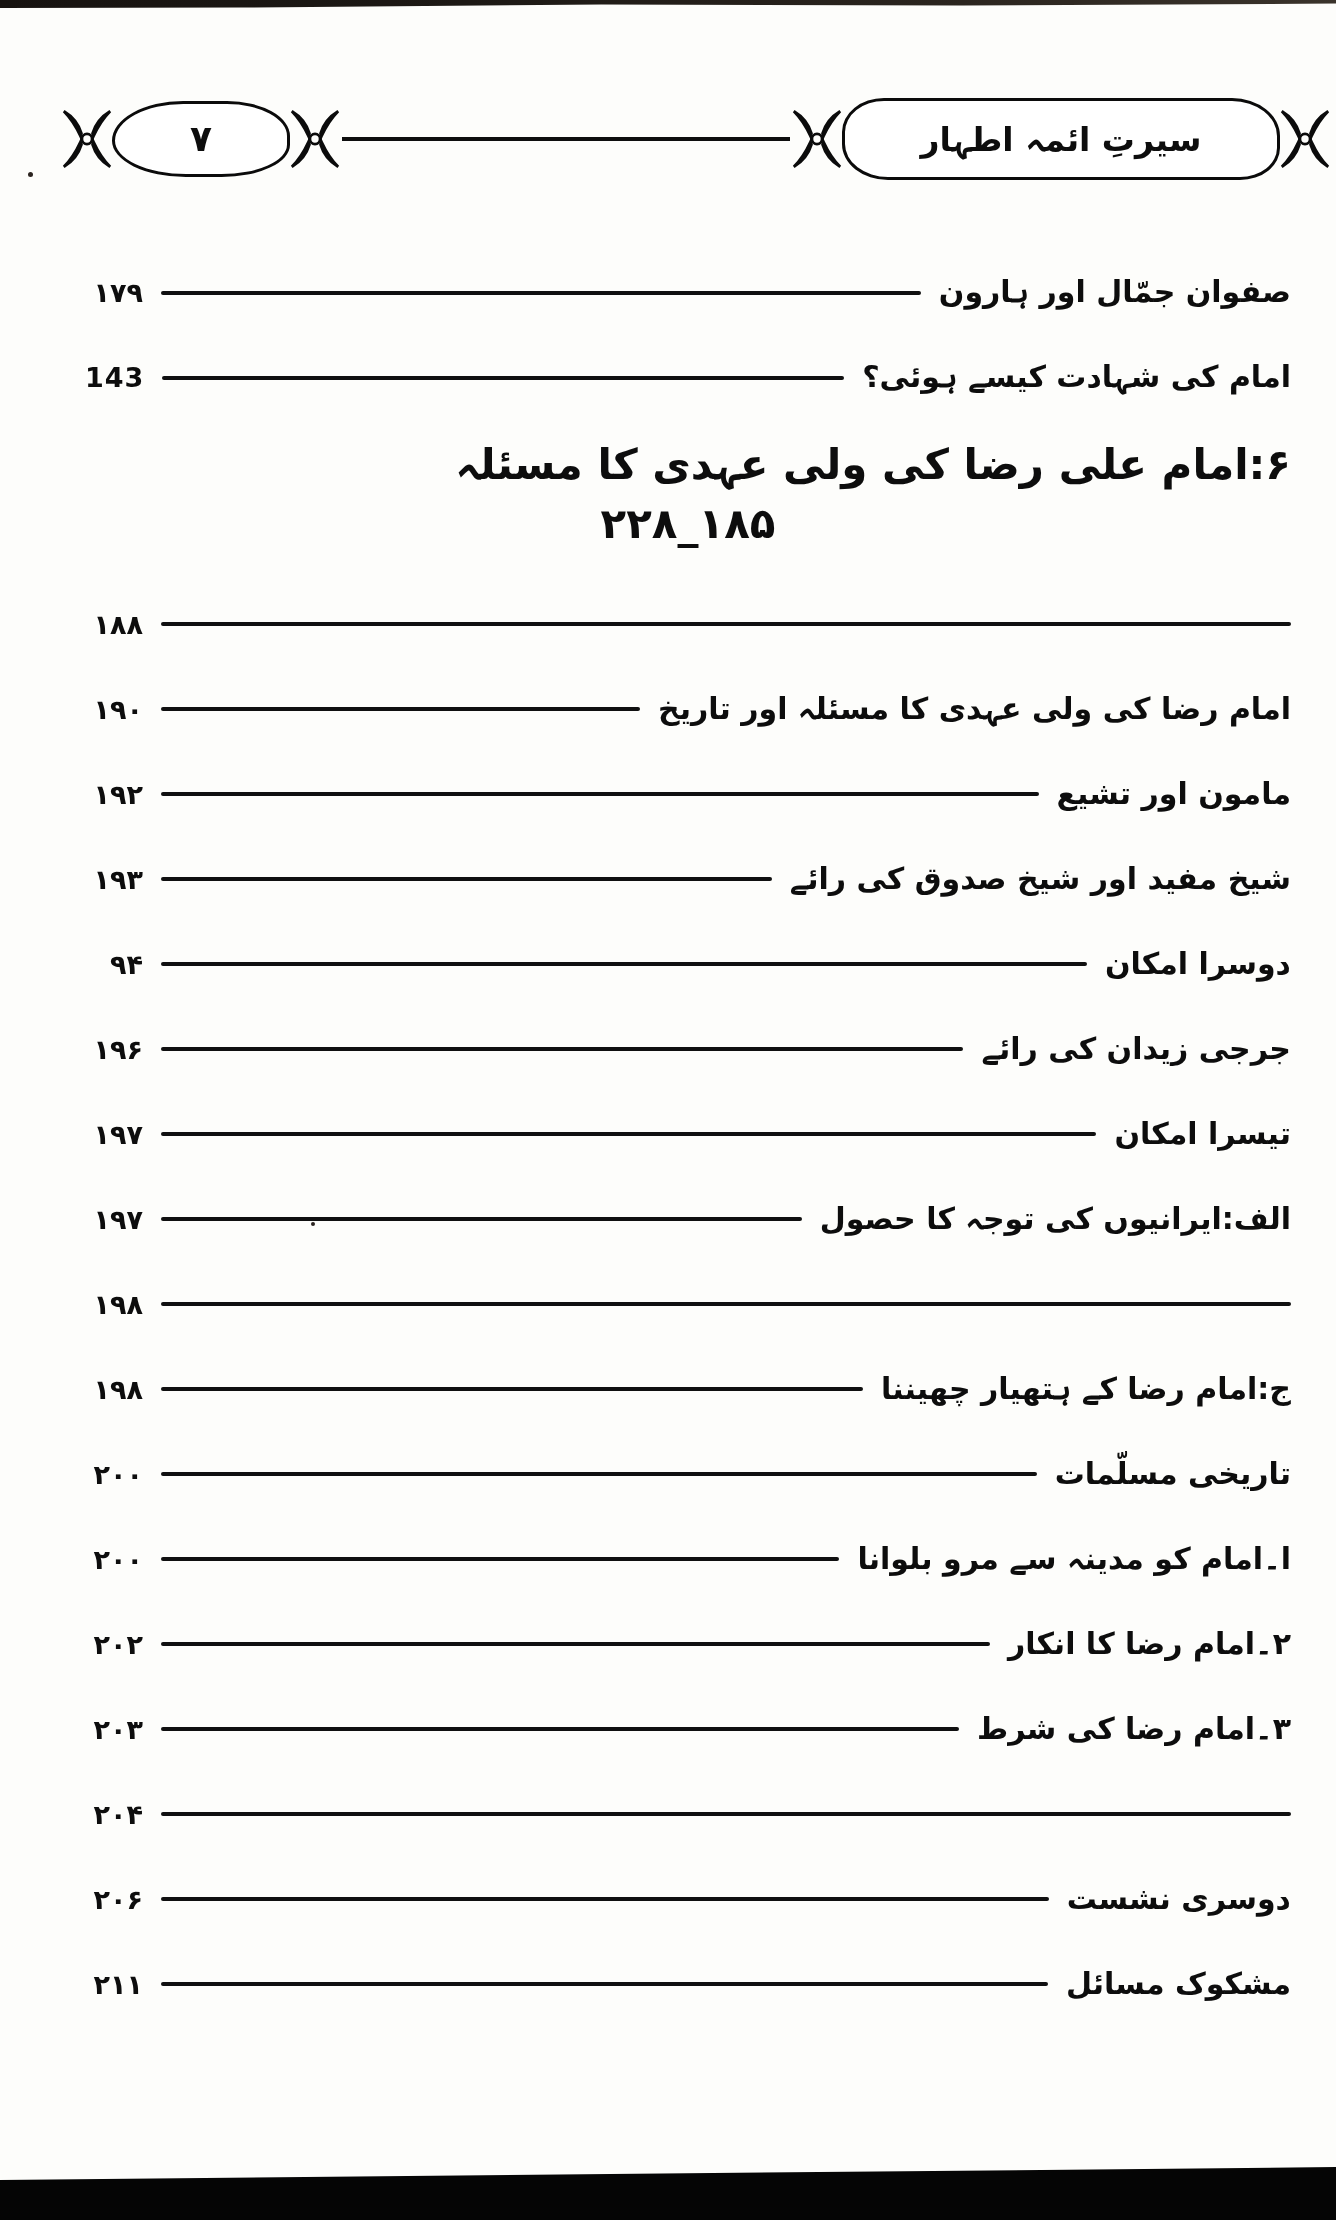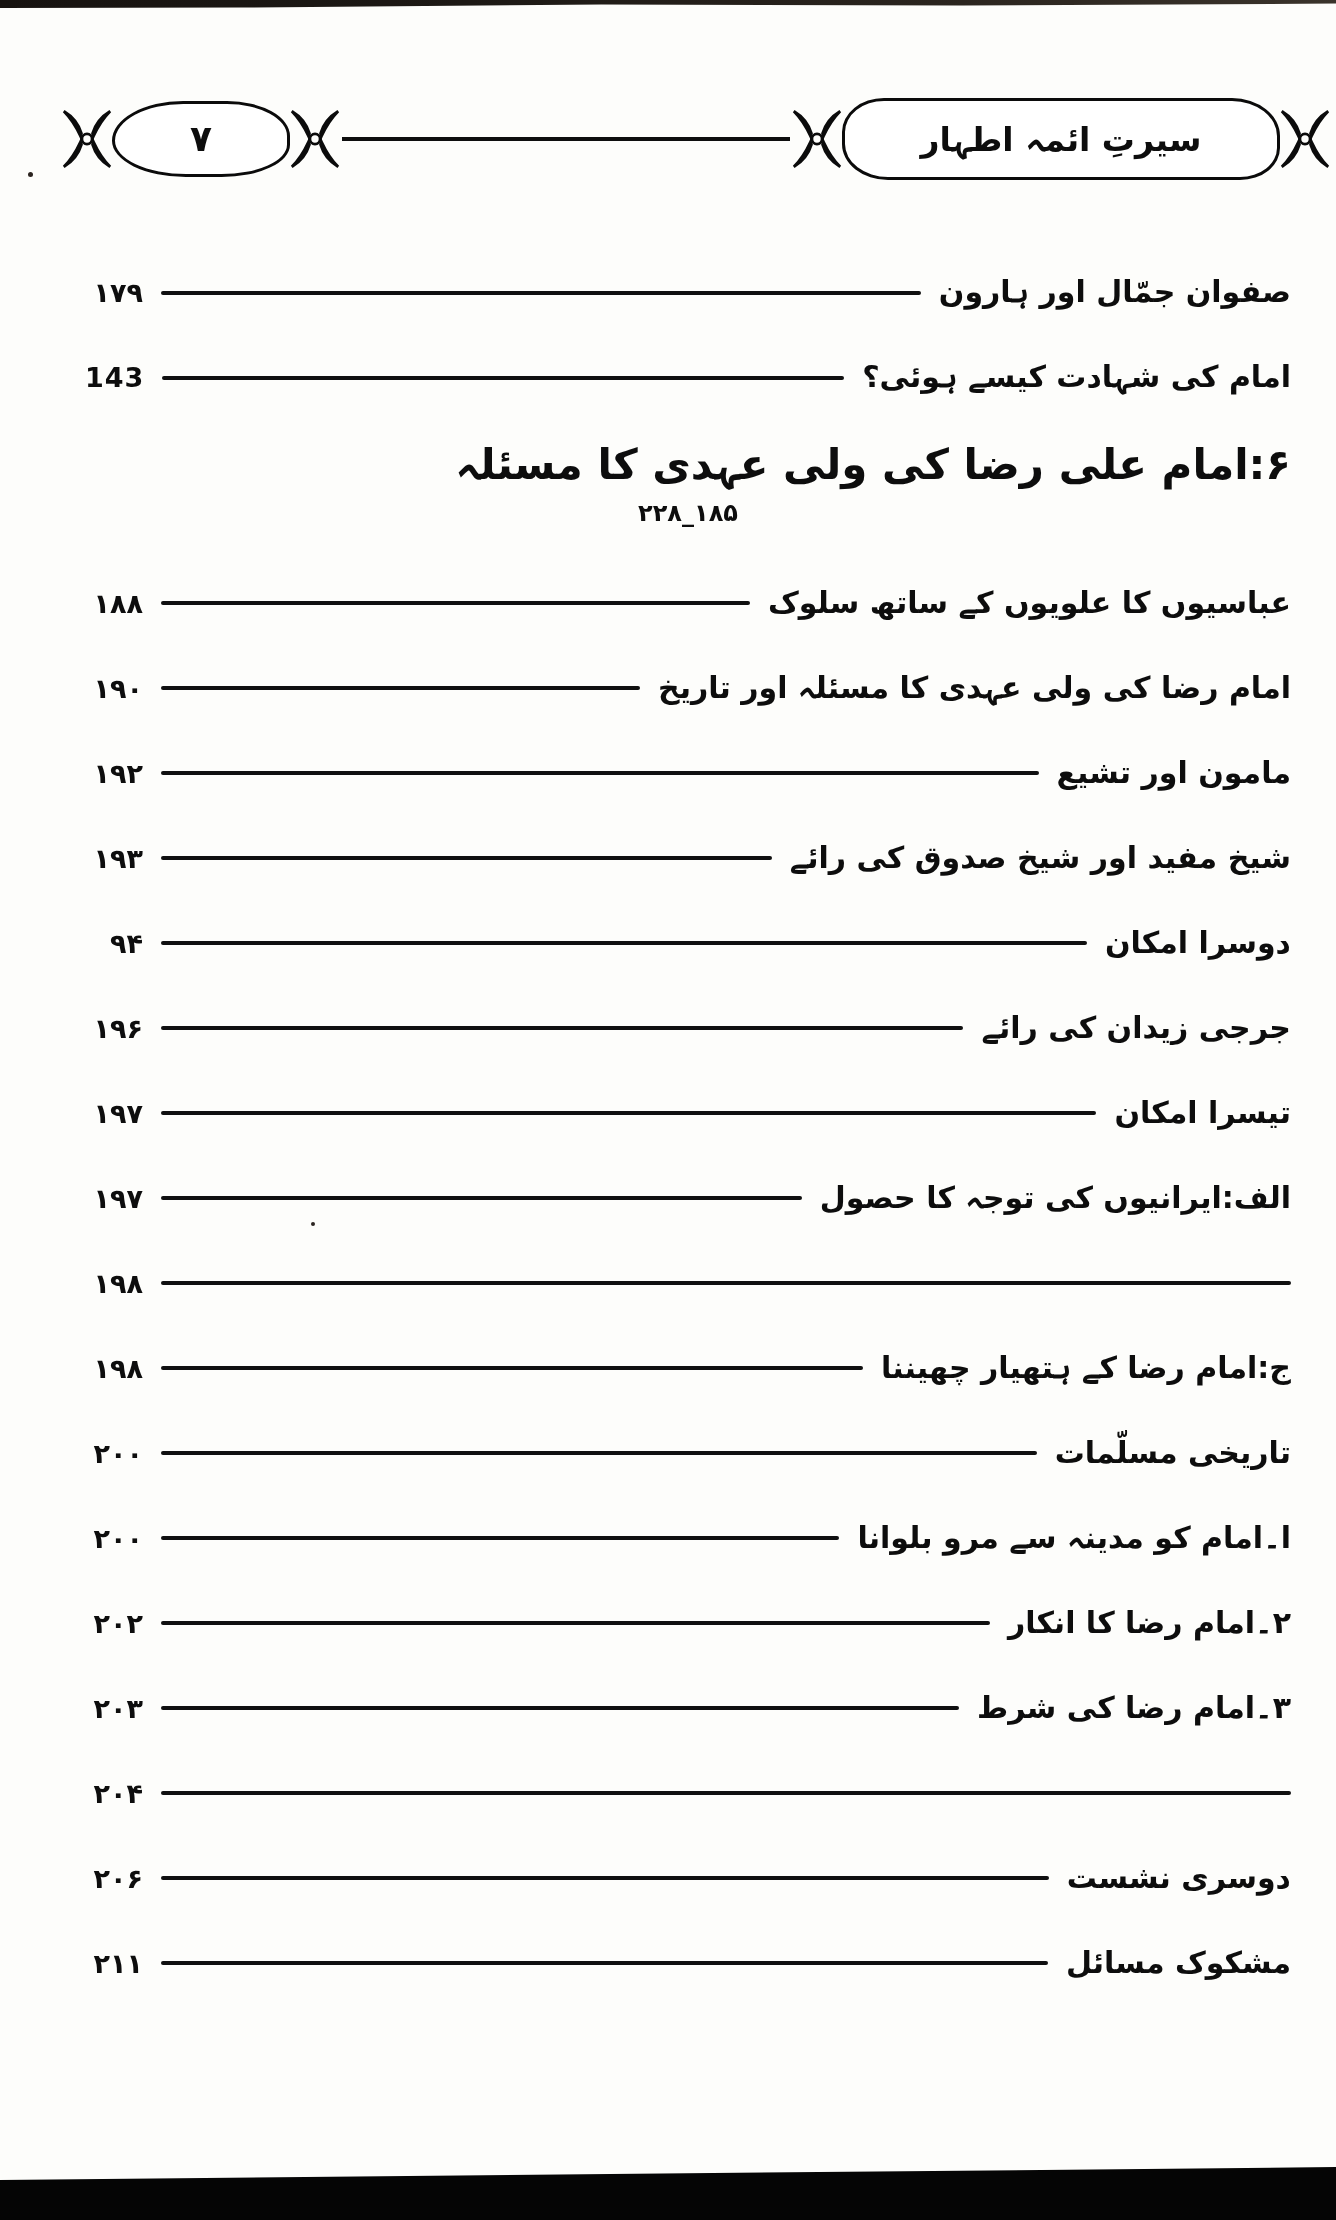--- a/index.html
+++ b/index.html
@@ -59,21 +59,21 @@
   .leader{flex:1 1 auto;height:4px;background:#101010;border-radius:2px;}
   .row-page{
     flex:0 0 auto;min-width:58px;font-size:27px;font-weight:700;
     direction:ltr;text-align:right;letter-spacing:1px;
   }
   .section-heading{
     text-align:right;font-size:42px;font-weight:700;line-height:1.3;
     margin:12px 0 6px 0;
   }
   .section-range{
-    text-align:center;font-size:24px;font-weight:700;letter-spacing:2px;
+    text-align:center;font-size:42px;font-weight:700;letter-spacing:2px;
     direction:ltr;margin:4px 0 52px 0;
   }
 </style>
 </head>
 <body>
 
 <div class="top-artifact"></div>
 <div class="dot-artifact" style="left:28px;top:172px;width:5px;height:5px;"></div>
 <div class="dot-artifact" style="left:311px;top:1222px;width:4px;height:4px;"></div>
 
@@ -144,21 +144,20 @@
     <span class="leader"></span>
     <span class="row-page">143</span>
   </div>
 </div>
 
   <div class="section-heading">۶:امام علی رضا کی ولی عہدی کا مسئلہ</div>
   <div class="section-range">۲۲۸_۱۸۵</div>
 
   <div>
   <div class="row">
-    <span class="row-title">عباسیوں کا علویوں کے ساتھ سلوک</span>
     <span class="leader"></span>
     <span class="row-page">۱۸۸</span>
   </div>
 
   <div class="row">
     <span class="row-title">امام رضا کی ولی عہدی کا مسئلہ اور تاریخ</span>
     <span class="leader"></span>
     <span class="row-page">۱۹۰</span>
   </div>
 

